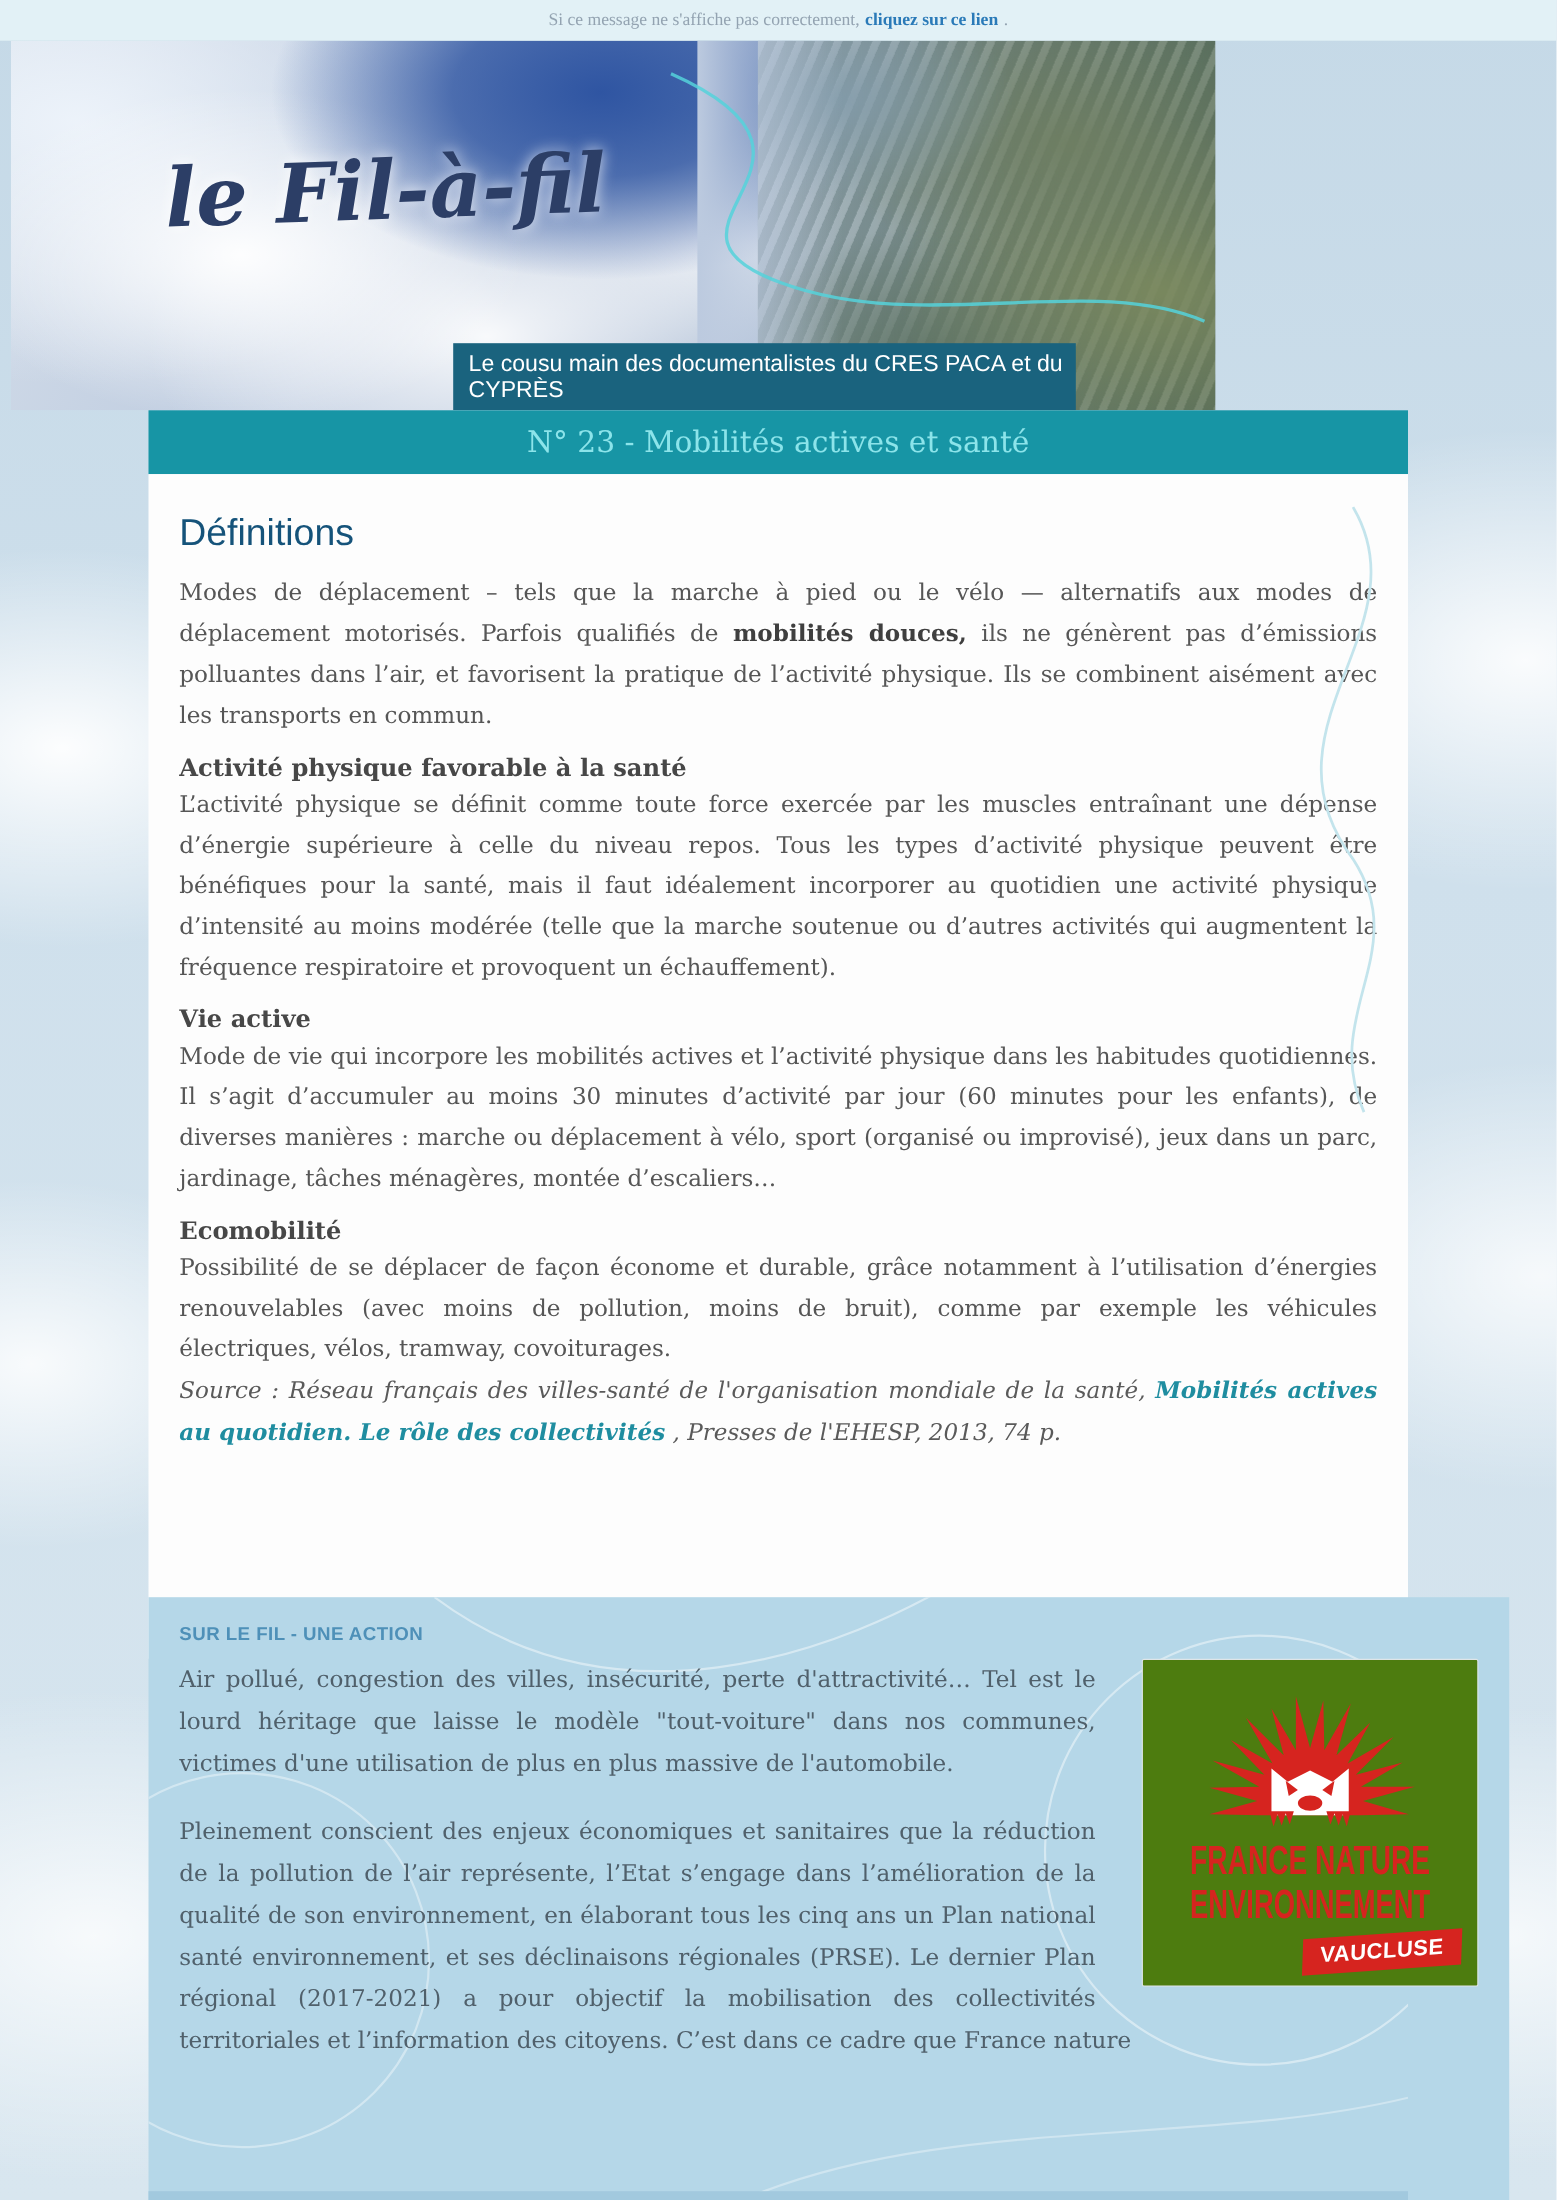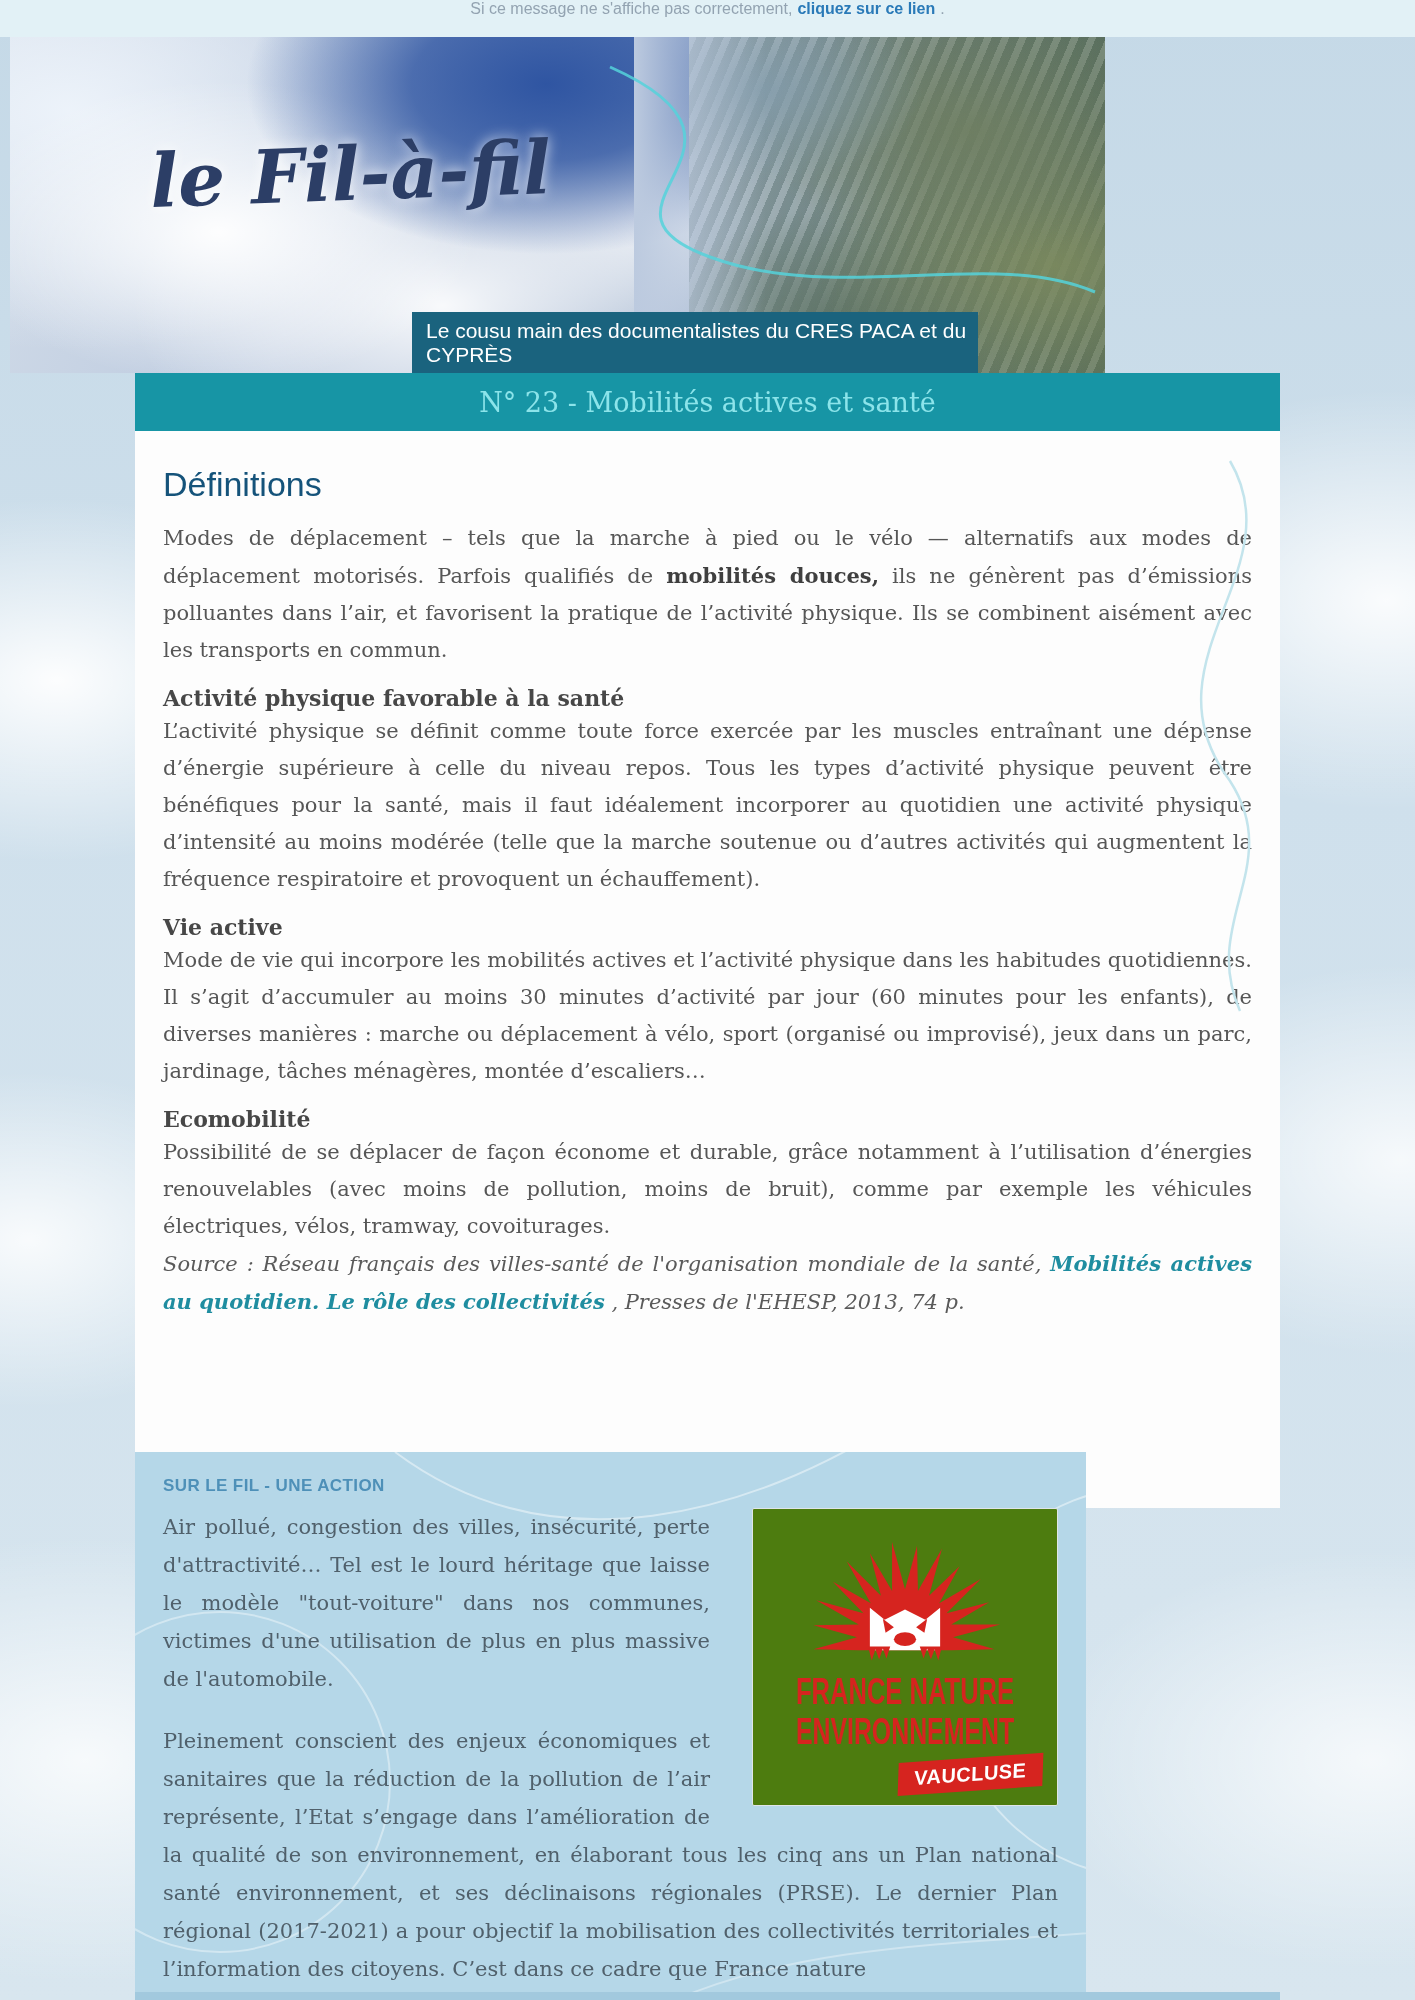--- a/index.html
+++ b/index.html
@@ -13,22 +13,22 @@
       radial-gradient(460px 300px at 98% 30%, rgba(255,255,255,.9), rgba(255,255,255,0) 70%),
       radial-gradient(420px 280px at 99% 58%, rgba(255,255,255,.8), rgba(255,255,255,0) 70%),
       radial-gradient(500px 320px at 6% 88%, rgba(255,255,255,.8), rgba(255,255,255,0) 70%),
       radial-gradient(480px 300px at 97% 88%, rgba(255,255,255,.75), rgba(255,255,255,0) 70%),
       linear-gradient(180deg,#c5d9e7 0%,#cfe0ec 40%,#d8e6ef 100%);
   }
   
   #preheader{
     position:absolute; left:0; top:0; width:1415px; height:37px;
     background:#e2f1f6;
-    display:flex; justify-content:center;
-    font-family:Liberation Sans, sans-serif; font-size:16px; color:#93a3b1;
+    display:flex; align-items:center; justify-content:center;
+    font-family:Liberation Serif, serif; font-size:16px; color:#93a3b1;
   }
   #preheader a{ color:#2a7ab8; font-weight:bold; text-decoration:none; margin:0 5px; cursor:pointer;}
   
   #header-banner{
     position:absolute; left:10px; top:37px; width:1095px; height:336px; overflow:hidden;
   }
   #sky-image{
     position:absolute; left:0; top:0; width:68%; height:100%;
     background:
       radial-gradient(300px 170px at 72% 14%, #2f55a2 0%, rgba(47,85,162,.8) 45%, rgba(47,85,162,0) 100%),
@@ -90,21 +90,21 @@
     font-size:21px; color:#565656; line-height:37px; text-align:justify;
   }
   .def-body b{ color:#3f3f3f; }
   #source-note{
     font-style:italic; font-size:21px; color:#5a5a5a;
     line-height:37px; text-align:justify;
   }
   #source-note a{ color:#1f8da0; font-weight:bold; text-decoration:none; cursor:pointer; }
   
   #action-section{
-    position:absolute; left:135px; top:1452px; width:951px; height:548px;
+    position:absolute; left:135px; top:1452px; width:1237px; height:548px;
     background:#b5d7e8; padding:24px 28px 0 28px; overflow:hidden;
   }
   #action-curves{ position:absolute; left:0; top:0; pointer-events:none; }
   #action-kicker{
     font-family:"Liberation Sans", sans-serif; font-weight:bold;
     font-size:17px; letter-spacing:.4px; color:#4e90b8; margin-bottom:12px;
     position:relative;
   }
   #action-title{
     font-family:"Liberation Sans", sans-serif; font-weight:400;

